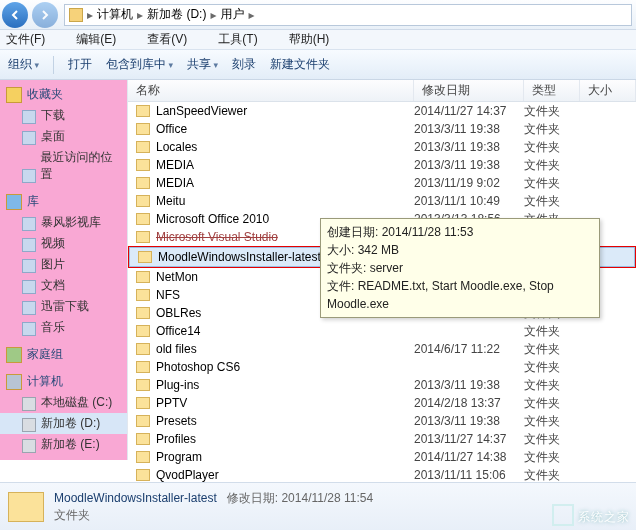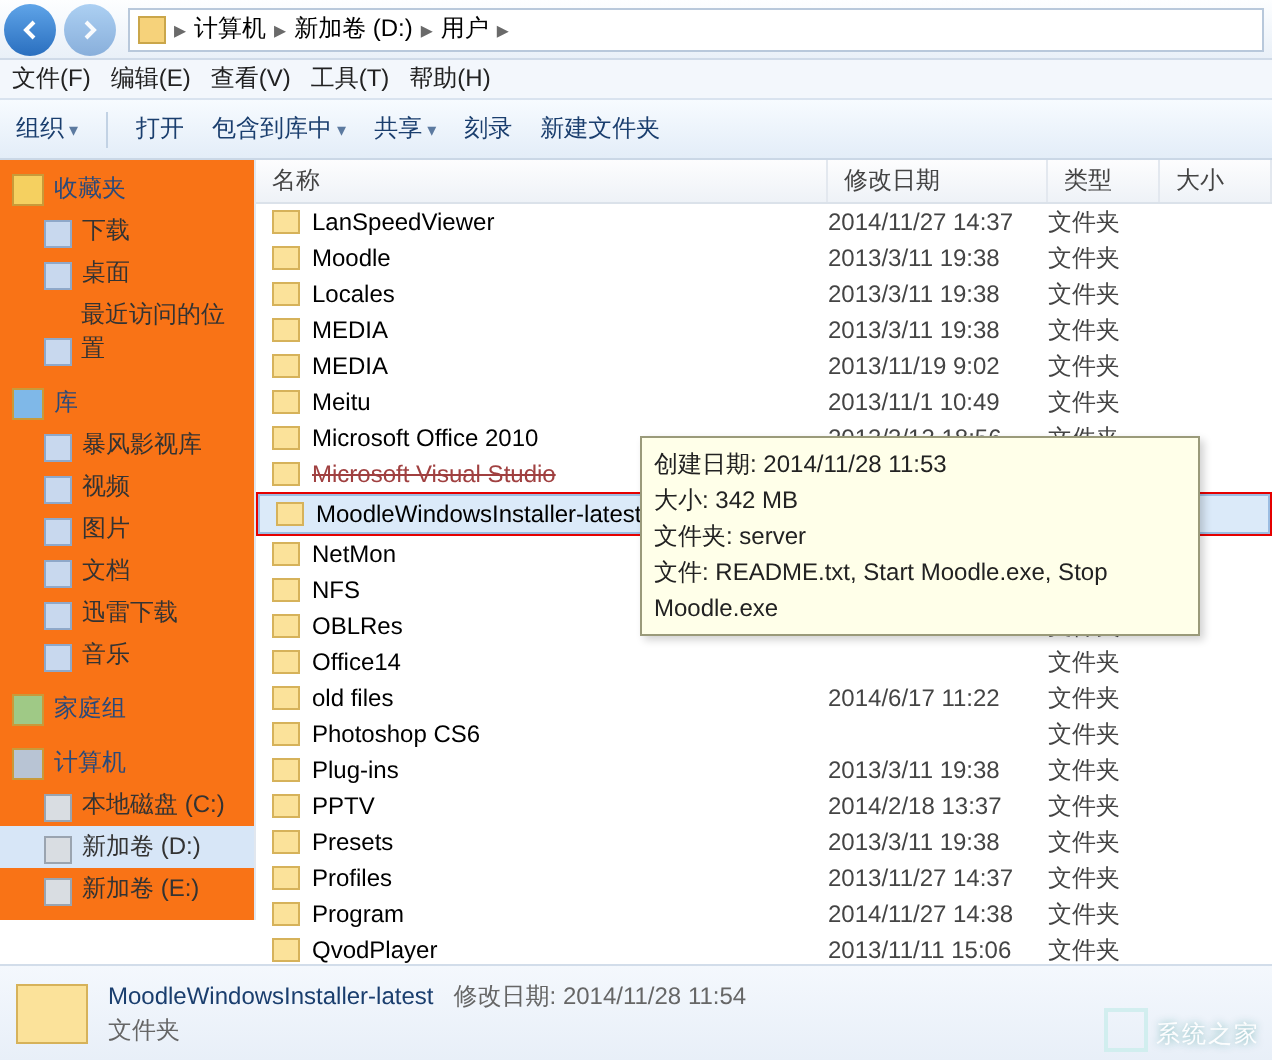--- a/index.html
+++ b/index.html
@@ -6,28 +6,28 @@
 body { background:#fff; width:636px; height:530px; overflow:hidden; position:relative; }
 
 
 .titlebar { height:30px; background:linear-gradient(#fdfeff,#e9f0f8); border-bottom:1px solid #cfdae8; display:flex; align-items:center; }
 .titlebar .nav-btn { width:26px; height:26px; border-radius:50%; background:linear-gradient(#5fa4e8,#2a6fbf); margin:0 2px; display:flex; align-items:center; justify-content:center; color:#fff; }
 .titlebar .nav-btn.fwd { opacity:.5; }
 .addr { flex:1; height:22px; margin:0 4px; background:#fff; border:1px solid #b8c8db; display:flex; align-items:center; padding:0 4px; gap:4px; }
 .addr span.sep { color:#6a6a6a; }
 .addr .folder-ico { width:14px; height:14px; background:#f6d27a; border:1px solid #caa64a; }
 
-.menubar { height:20px; background:#f3f7fc; border-bottom:1px solid #d9e3ef; display:flex; align-items:center; padding:0 6px; gap:10px; color:#222; }
+.menubar { height:20px; background:#f3f7fc; border-bottom:1px solid #d9e3ef; display:flex; align-items:center; padding:0 6px; gap:31px; color:#222; }
 
 .toolbar { height:30px; background:linear-gradient(#f7fbff,#e3edf8); border-bottom:1px solid #cad7e6; display:flex; align-items:center; padding:0 8px; gap:14px; color:#1a3e6e; }
 .toolbar .sep { width:1px; height:18px; background:#c2d2e4; }
 .toolbar .drop::after { content:" ▾"; font-size:9px; color:#5c7aa0; }
 
 .main { display:flex; height:380px; }
-.sidebar { width:128px; background:#f97316; border-right:1px solid #e1e7ef; padding:4px 0; overflow:hidden; }
+.sidebar { width:128px; background:#f9a8d4; border-right:1px solid #e1e7ef; padding:4px 0; overflow:hidden; }
 .sb-group { margin-bottom:6px; }
 .sb-head { display:flex; align-items:center; gap:5px; padding:2px 6px; color:#2a4a7a; }
 .sb-head .ico { width:16px; height:16px; background:#f0c060; border:1px solid #c89a3a; }
 .sb-item { display:flex; align-items:flex-end; gap:5px; padding:2px 6px 2px 22px; color:#333; cursor:default; }
 .sb-item .ico { width:14px; height:14px; background:#c8d8ee; border:1px solid #8fa8c9; }
 .sb-item.sel { background:#d7e6f7; }
 .sb-item.drive .ico { background:#d9dde2; border-color:#9aa4b0; }
 
 .content { flex:1; position:relative; }
 .cols { height:22px; background:linear-gradient(#fdfdfe,#eef2f7); border-bottom:1px solid #dbe2ea; display:flex; align-items:center; color:#444; }
@@ -185,21 +185,21 @@
     <div class="rows" id="rows">
         <div class="row">
           <span class="fico"></span>
           <span class="nm">LanSpeedViewer</span>
           <span class="dt">2014/11/27 14:37</span>
           <span class="tp">文件夹</span>
           <span class="sz"></span>
         </div>
         <div class="row">
           <span class="fico"></span>
-          <span class="nm">Moodle</span>
+          <span class="nm">Office</span>
           <span class="dt">2013/3/11 19:38</span>
           <span class="tp">文件夹</span>
           <span class="sz"></span>
         </div>
         <div class="row">
           <span class="fico"></span>
           <span class="nm">Locales</span>
           <span class="dt">2013/3/11 19:38</span>
           <span class="tp">文件夹</span>
           <span class="sz"></span>

